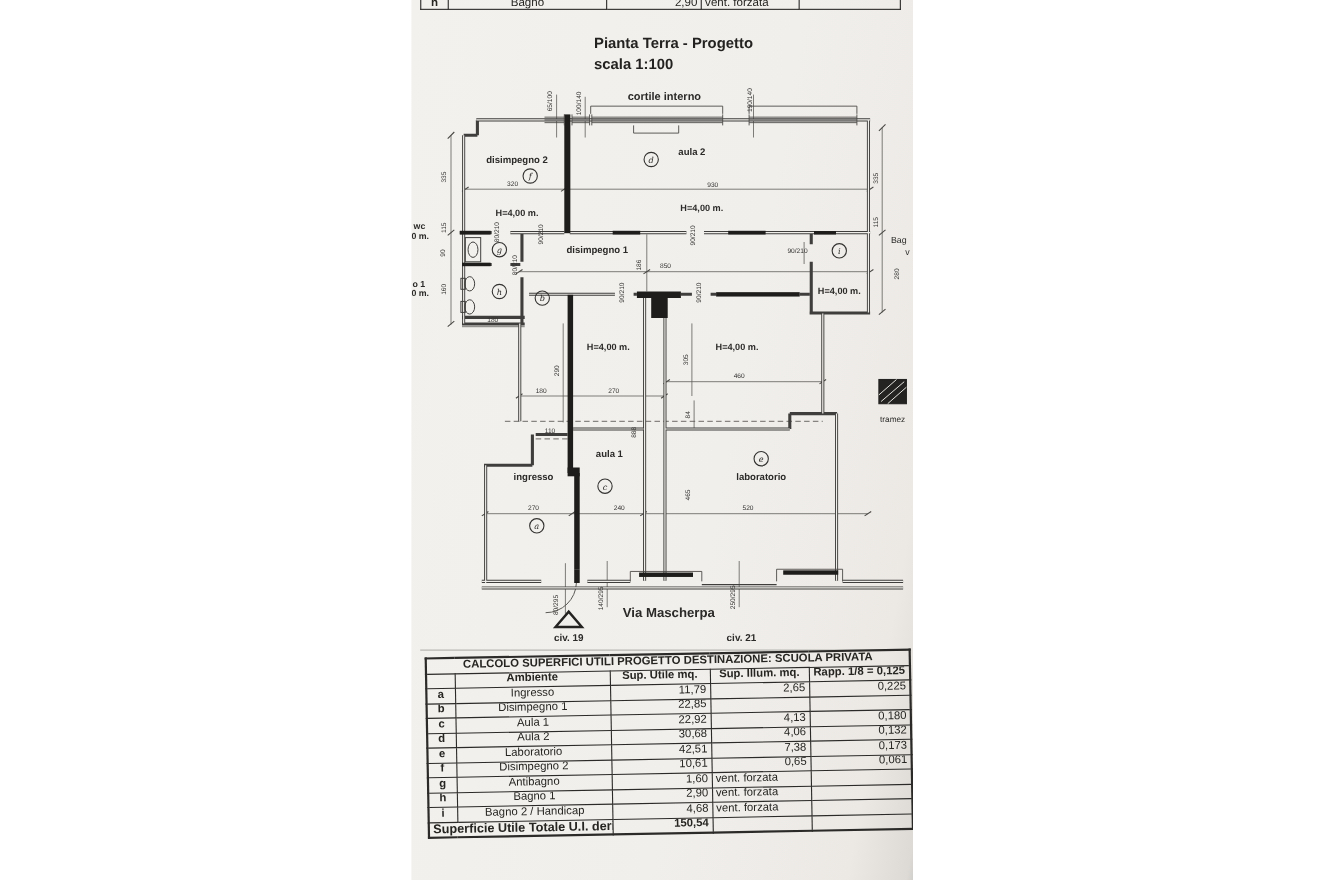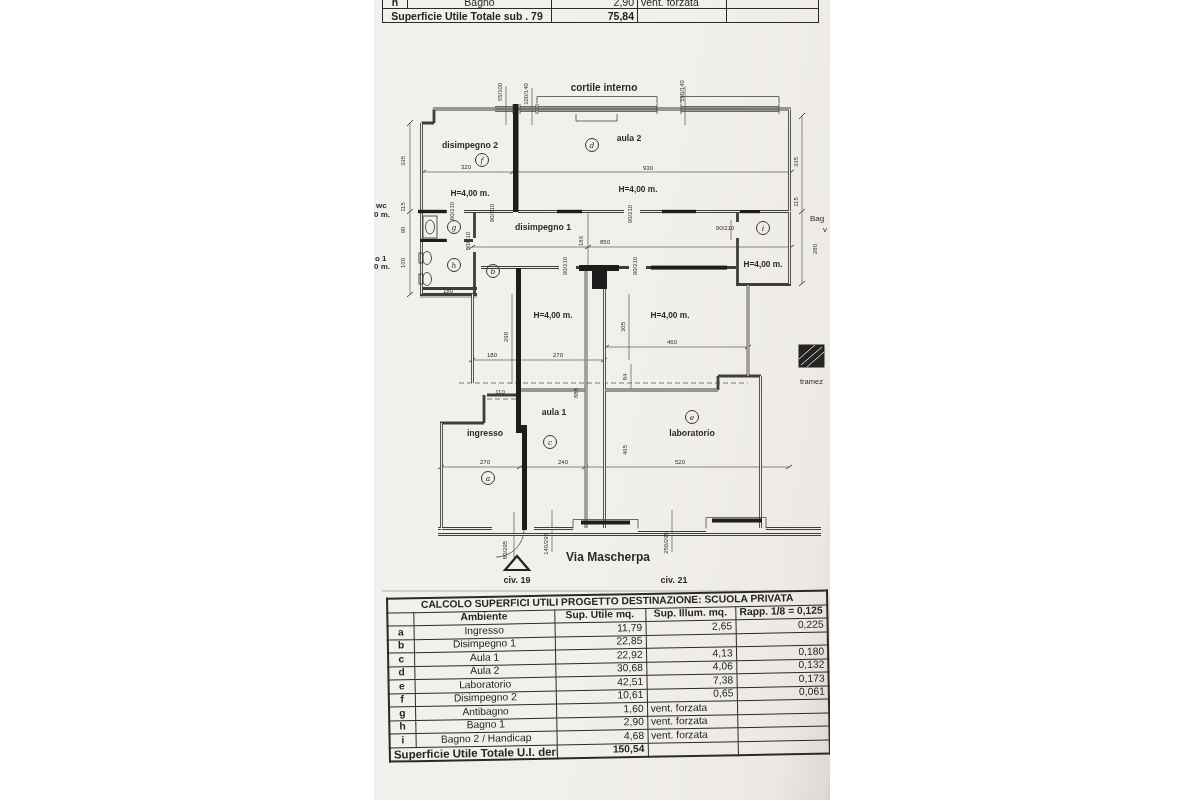--- a/index.html
+++ b/index.html
@@ -35,29 +35,27 @@
         <col style="width:92px">
       </colgroup>
     <tbody>
         <tr>
       <td class="ctr bold">h</td>
       <td class="ctr">Bagno</td>
       <td class="num">2,90</td>
       <td class="vent">vent. forzata</td>
       <td></td>
     </tr>
-    <tr>
-      <td colspan="2" class="bold ctr">Superficie Utile Totale sub . 79</td>
-      <td class="num bold">75,84</td>
-      <td></td>
-      <td></td>
-    </tr>
   </tbody>
     </table>
 
+  <div class="doc-title">
+    <div>Pianta Terra - Progetto</div>
+    <div>scala 1:100</div>
+  </div>
 
   <svg class="plan" width="456" height="800" viewBox="0 0 456 800">
 
     <g stroke="#5a5854" stroke-width="0.7" fill="none">
       <path d="M49,172 H417 M98,247 H417 M36,123 V295 M428,116 V284 M214,213 V265 M138,294 V384 M255,294 V360 M257,364 V390 M98,360 H230 M232,347 H374 M46,297 H103 M67,467 H415 M132,86 V125 M158,88 V125 M311,86 V125 M140,512 V558 M178,510 V552 M298,510 V552 M357,220 V240"></path>
       <path d="M150,530 A28 28 0 0 1 122,557" stroke-width="0.9"></path>
       <path d="M8,591 H450" stroke="#96948f"></path>
     </g>
     <g stroke="#4a4845" stroke-width="1" fill="none">
       <path d="M46,174 L52,170 M136,174 L142,170 M414,174 L420,170 M95,249 L101,245 M211,249 L217,245 M414,249 L420,245 M33,126 L39,120 M33,214 L39,209 M33,297 L39,292 M425,119 L431,113 M425,214 L431,209 M425,286 L431,281 M64,469 L70,465 M143,469 L149,465 M208,469 L214,465 M412,469 L418,465 M95,362 L101,358 M227,362 L233,358 M229,349 L235,345 M371,349 L377,345"></path>

